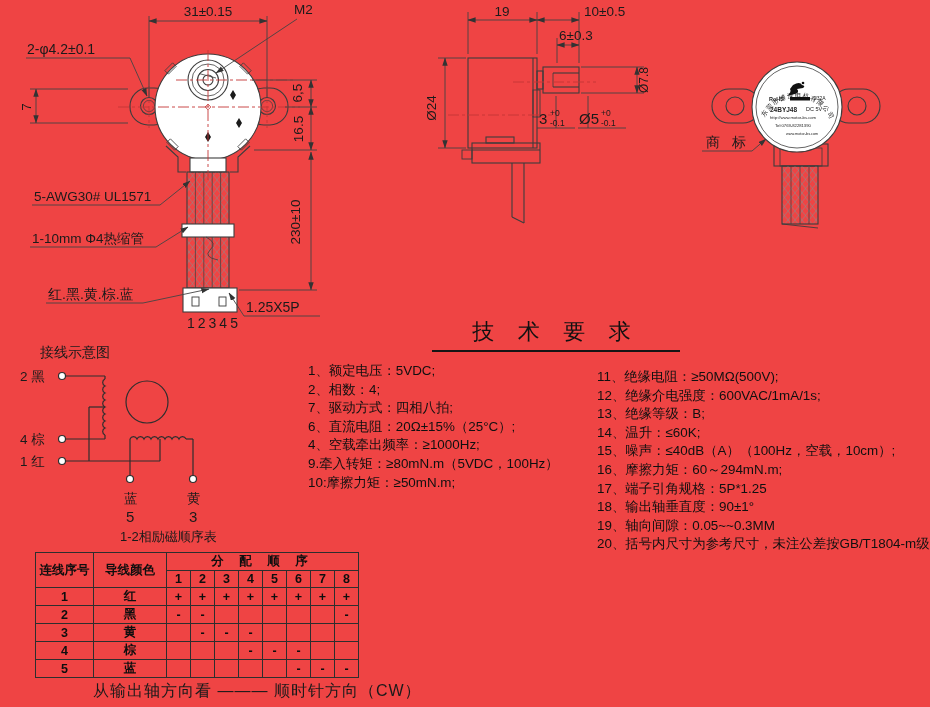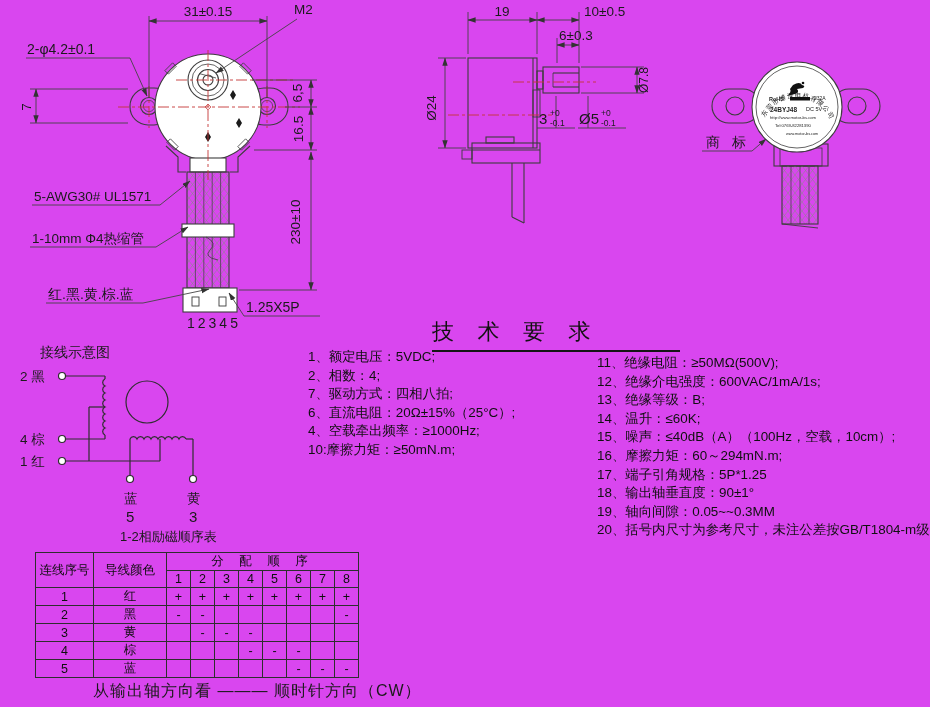--- a/index.html
+++ b/index.html
@@ -1,29 +1,29 @@
 <!DOCTYPE html>
 <html><head>
 <meta charset="utf-8">
 <style>
   html,body{margin:0;padding:0;background:#fff;}
-  #page{position:relative;width:930px;height:707px;background:#d946ef;overflow:hidden;
+  #page{position:relative;width:930px;height:707px;background:#ef4444;overflow:hidden;
         font-family:"Liberation Sans",sans-serif;color:#1a1a1a;}
   svg{position:absolute;overflow:visible;}
   svg text{font-family:"Liberation Sans",sans-serif;fill:#1b1b1b;}
   .blk{position:absolute;white-space:nowrap;}
-  #tech-title{left:432px;top:317px;width:248px;text-align:left;
+  #tech-title{left:432px;top:317px;width:248px;text-align:center;
       font-family:"Liberation Serif",serif;font-size:22px;letter-spacing:9px;
       border-bottom:2px solid #151515;padding-bottom:3px;color:#111;}
-  .tech-list{font-size:13.4px;line-height:18.6px;color:#101010;}
+  .tech-list{font-size:13.4px;line-height:18.6px;color:#101010;margin-top:14px;}
   #tech-left{left:308px;top:348px;}
   #tech-right{left:597px;top:354px;}
   #seq-caption{left:120px;top:528px;font-size:13px;}
   #seq-note{left:93px;top:681px;font-size:16px;letter-spacing:1px;}
-  #seq-table-wrap{left:35px;top:552px;}
+  #seq-table-wrap{left:35px;top:552px;font-weight:bold;}
   table.seq{border-collapse:collapse;table-layout:fixed;width:324px;font-size:12.5px;color:#0e0e0e;}
   table.seq td{border:1px solid #2e2e2e;text-align:center;padding:0;height:16px;overflow:hidden;}
   td.c-no{width:57px;} td.c-col{width:72px;} td.c-s{width:24px;}
   td.hdr{letter-spacing:6px;}
 </style>
 </head>
 <body>
 
 <div id="page">
 
@@ -285,20 +285,21 @@
     </g>
   </svg>
 
   <div id="tech-title" class="blk">技 术 要 求</div>
   <div id="tech-left" class="blk tech-list">
     <div>1、额定电压：5VDC;</div>
     <div>2、相数：4;</div>
     <div>7、驱动方式：四相八拍;</div>
     <div>6、直流电阻：20Ω±15%（25°C）;</div>
     <div>4、空载牵出频率：≥1000Hz;</div>
+    <div>9.牵入转矩：≥80mN.m（5VDC，100Hz）</div>
     <div>10:摩擦力矩：≥50mN.m;</div>
   </div>
   <div id="tech-right" class="blk tech-list">
     <div>11、绝缘电阻：≥50MΩ(500V);</div>
     <div>12、绝缘介电强度：600VAC/1mA/1s;</div>
     <div>13、绝缘等级：B;</div>
     <div>14、温升：≤60K;</div>
     <div>15、噪声：≤40dB（A）（100Hz，空载，10cm）;</div>
     <div>16、摩擦力矩：60～294mN.m;</div>
     <div>17、端子引角规格：5P*1.25</div>

